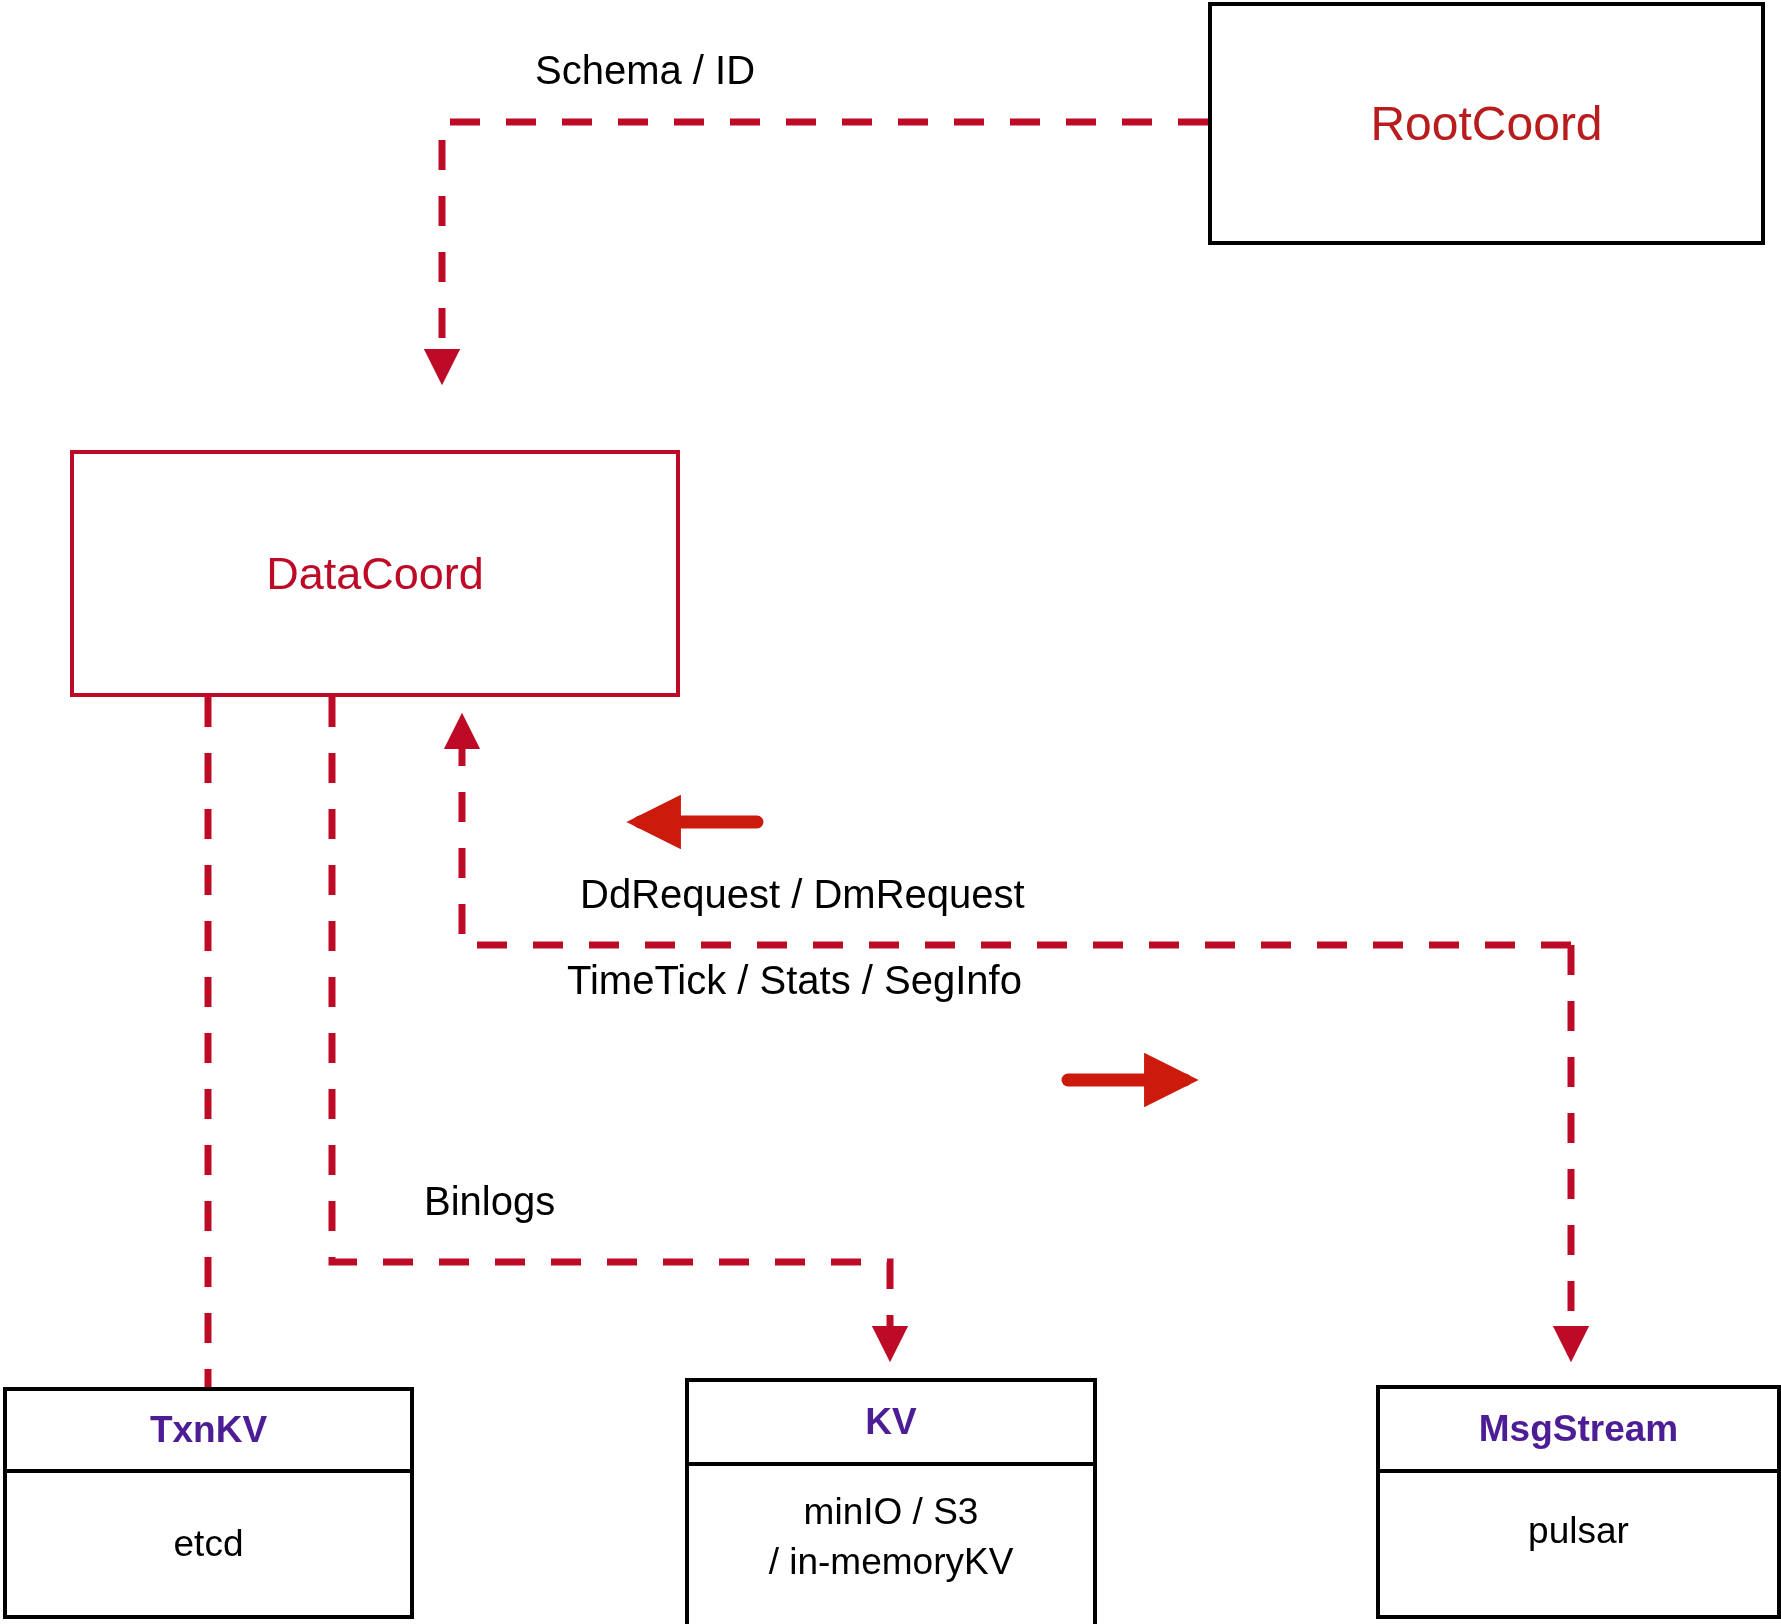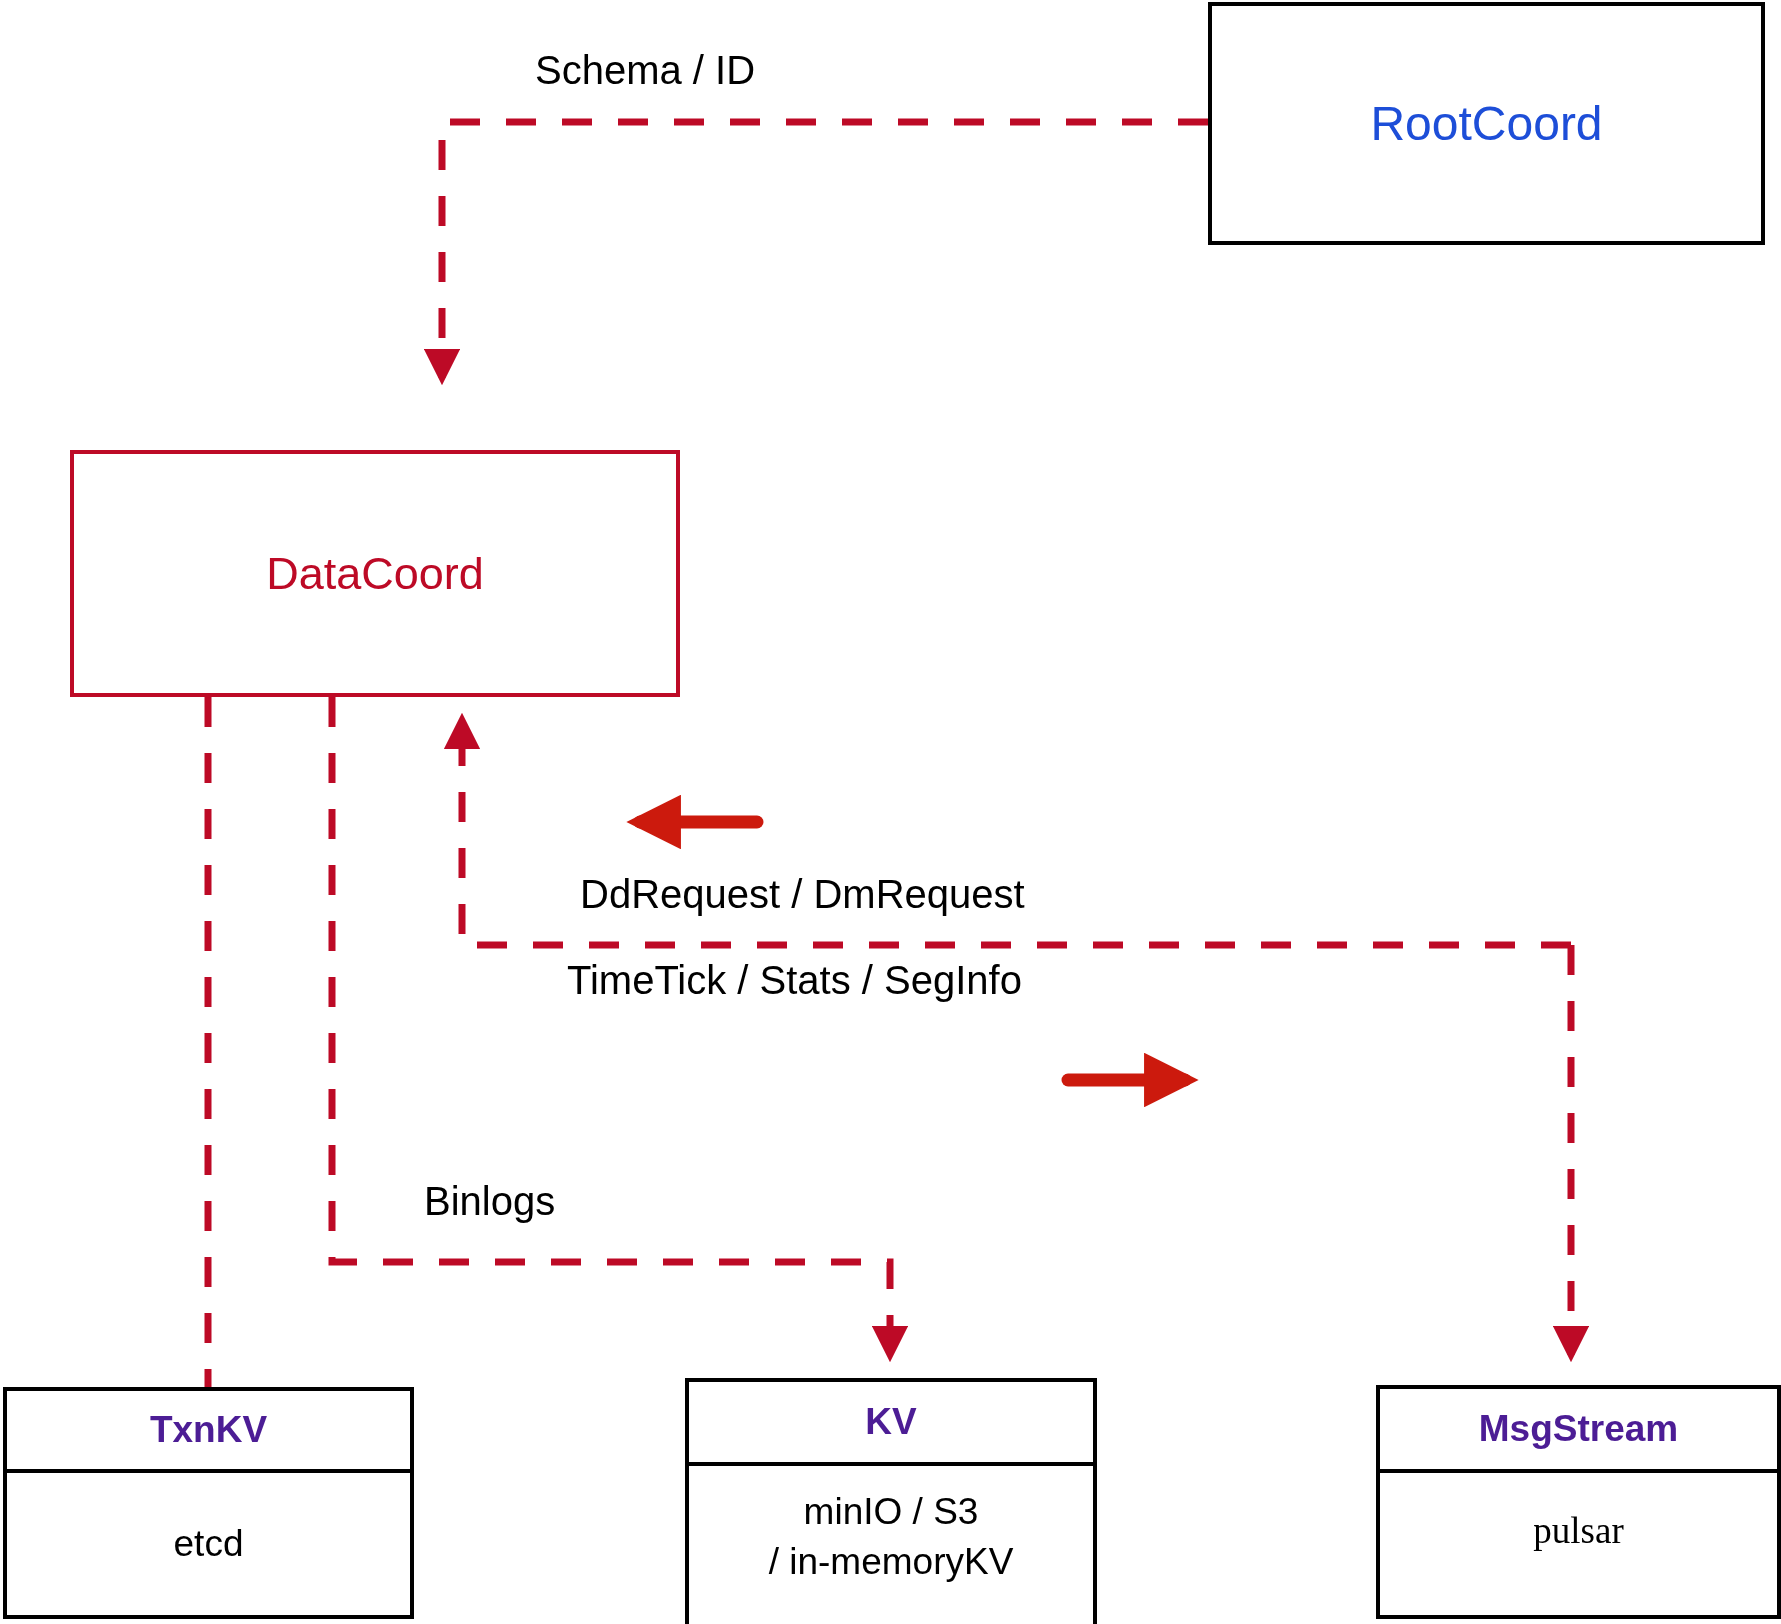--- a/index.html
+++ b/index.html
@@ -64,21 +64,21 @@
     justify-content: center;
     color: #BD0A26;
     font-size: 45px;
     white-space: nowrap;
   }
   .rootcoord-label {
     position: absolute;
     display: flex;
     align-items: center;
     justify-content: center;
-    color: #1d4ed8;
+    color: #b91c1c;
     font-size: 48px;
     white-space: nowrap;
   }
   .edge-label {
     position: absolute;
     font-size: 40px;
     color: #000000;
     white-space: nowrap;
   }
 </style>
@@ -144,21 +144,21 @@
   <div class="box box-black" style="left:685px; top:1378px; width:412px; height:298px;">
     <div class="box-title" style="height:80px;">KV</div>
     <div class="box-divider box-body" style="height:146px;justify-content:center;">
       <div>minIO / S3</div>
       <div>/ in-memoryKV</div>
     </div>
   </div>
 
   <div class="box box-black" style="left:1376px; top:1385px; width:405px; height:234px;">
     <div class="box-title" style="height:80px;">MsgStream</div>
-    <div class="box-divider box-body" style="height:120px;font-family:Liberation Serif, serif;">
+    <div class="box-divider box-body" style="height:120px;">
       <div>pulsar</div>
     </div>
   </div>
 
   <div class="edge-label" style="left:535px; top:48px;">Schema / ID</div>
 
   <div class="edge-label" style="left:580px; top:872px;">DdRequest / DmRequest</div>
 
   <div class="edge-label" style="left:567px; top:958px;">TimeTick / Stats / SegInfo</div>
 

